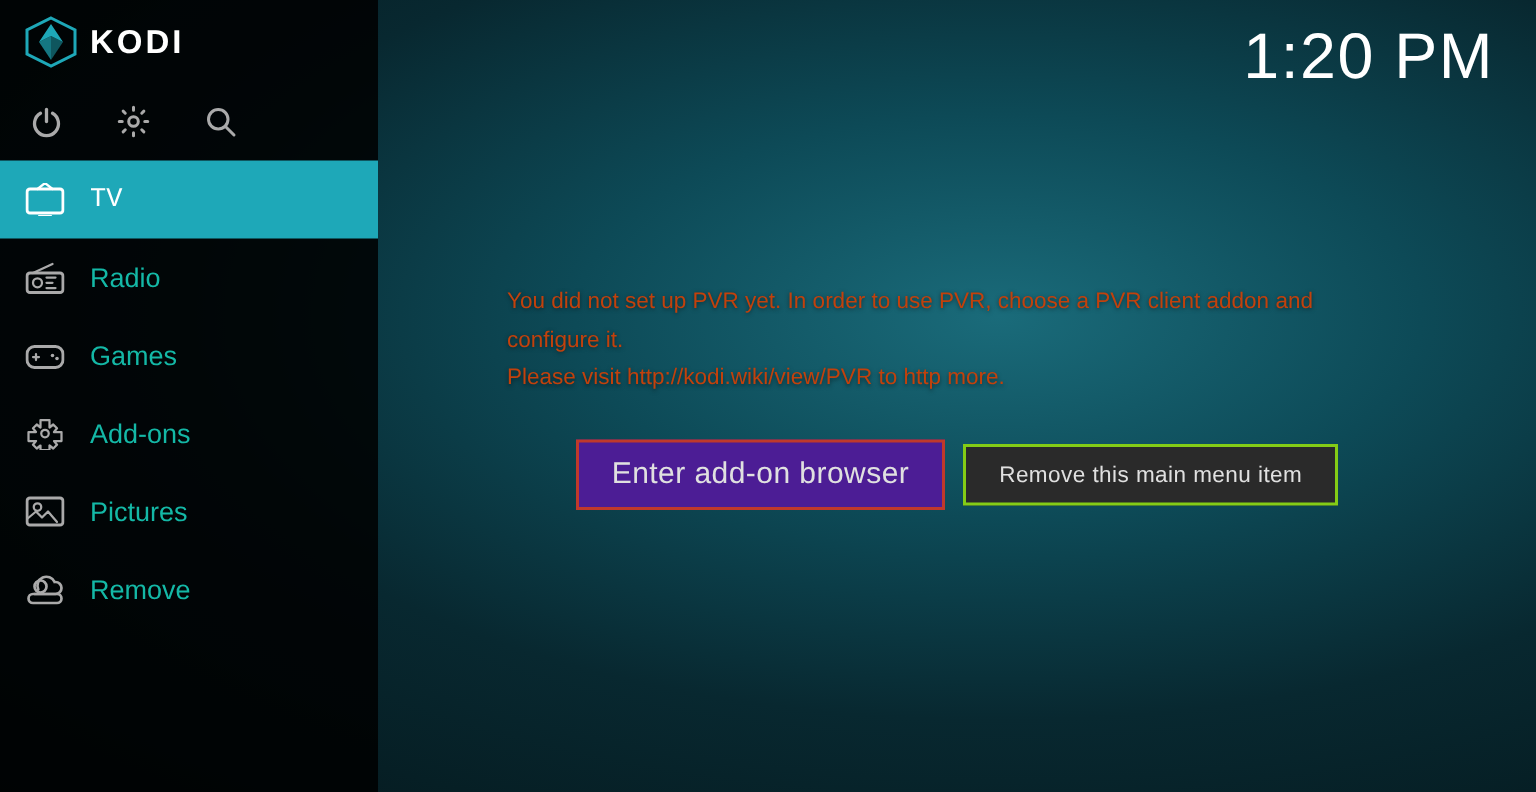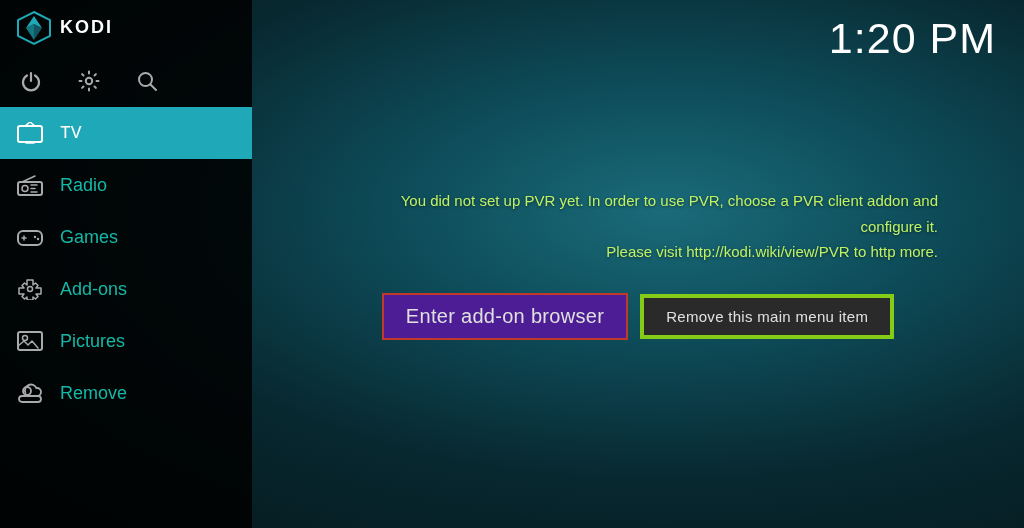--- a/index.html
+++ b/index.html
@@ -42,21 +42,21 @@
       gap: 8px;
     }
 
     .kodi-logo {
       width: 36px;
       height: 36px;
       flex-shrink: 0;
     }
 
     .kodi-title {
-      font-size: 18px;
+      font-size: 22px;
       font-weight: 700;
       letter-spacing: 2px;
       color: #fff;
     }
 
     
     .sidebar-icons {
       height: 52px;
       display: flex;
       align-items: center;
@@ -133,22 +133,22 @@
       bottom: 0;
       display: flex;
       align-items: center;
       justify-content: center;
       flex-direction: column;
       gap: 28px;
       z-index: 5;
     }
 
     .pvr-message {
-      text-align: right;
-      color: #bef264;
+      text-align: left;
+      color: #c2410c;
       font-size: 15px;
       line-height: 1.7;
       max-width: 600px;
       text-shadow: 0 1px 3px rgba(0,0,0,0.5);
     }
 
     .pvr-buttons {
       display: flex;
       gap: 12px;
       align-items: center;
@@ -160,21 +160,21 @@
       border: 2px solid #c0392b;
       padding: 10px 22px;
       font-size: 20px;
       cursor: pointer;
       letter-spacing: 0.3px;
     }
 
     .btn-remove-menu {
       background: #2a2a2a;
       color: #e0e0e0;
-      border: 4px solid #84cc16;
+      border: 2px solid #84cc16;
       padding: 10px 22px;
       font-size: 15px;
       cursor: pointer;
       letter-spacing: 0.3px;
     }
 
     
     svg { display: block; }
   </style>
 </head>

